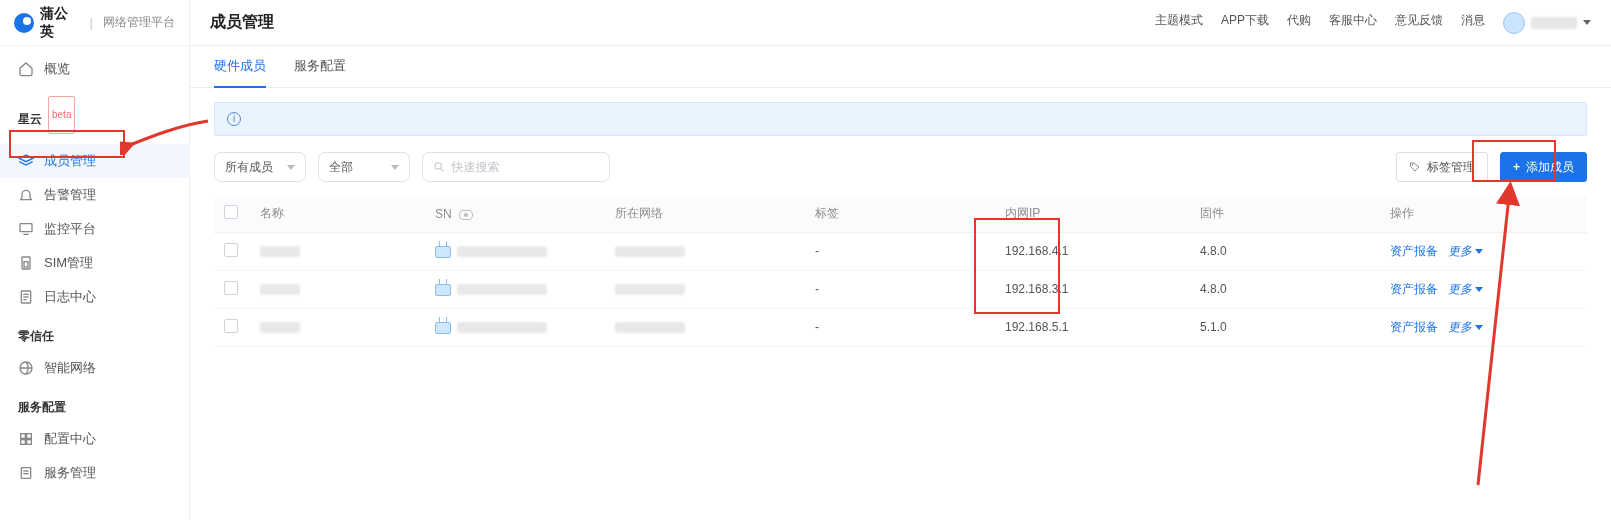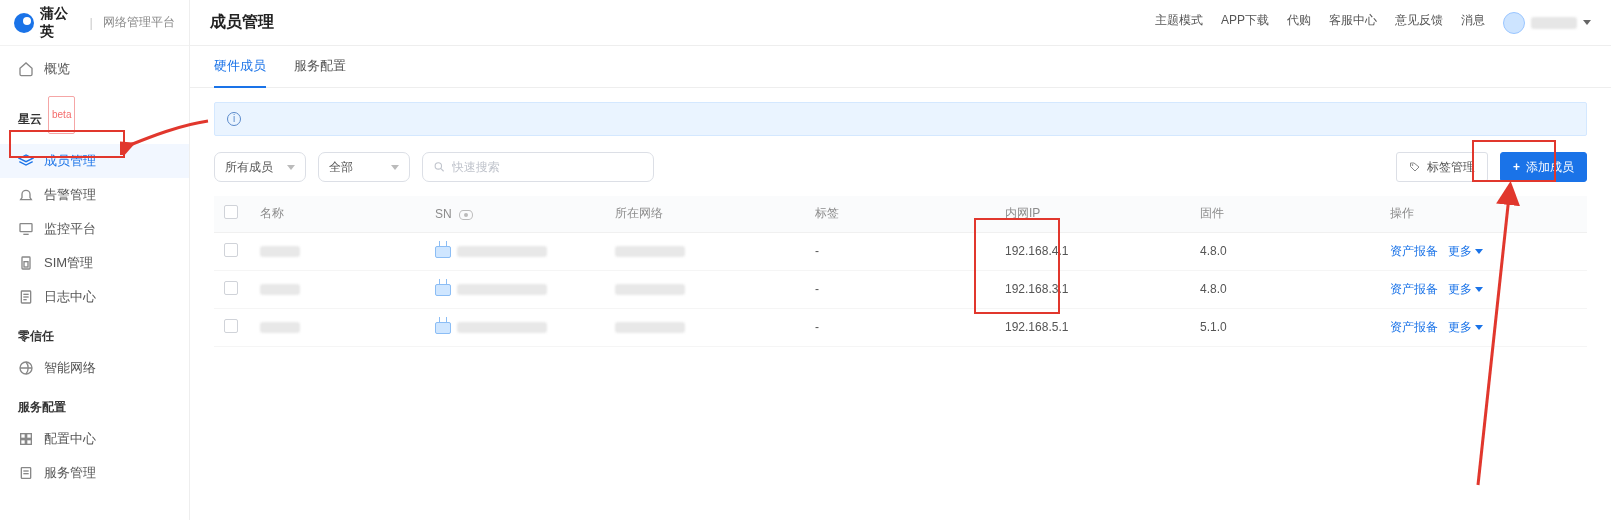--- a/index.html
+++ b/index.html
@@ -195,21 +195,21 @@
     cursor: pointer;
     position: relative;
   }
   .select { min-width: 92px; justify-content: space-between; gap: 10px; }
   .select .sel-caret {
     width: 0; height: 0;
     border-left: 4px solid transparent;
     border-right: 4px solid transparent;
     border-top: 5px solid #bbb;
   }
-  .search-input-wrap { width: 232px; gap: 6px; color: #c0c4cc; cursor: text; }
+  .search-input-wrap { width: 188px; gap: 6px; color: #c0c4cc; cursor: text; }
   .search-input-wrap input {
     border: none; outline: none; font-size: 12px; width: 100%; color: #333;
   }
   .search-input-wrap input::placeholder { color: #c0c4cc; }
 
   .toolbar-spacer { flex: 1; }
   .btn {
     height: 30px;
     border-radius: 3px;
     display: inline-flex;
@@ -285,21 +285,21 @@
     background: #e8e8e8;
     border-radius: 3px;
     filter: blur(1.2px);
     vertical-align: middle;
   }
   .rw-short { width: 40px; height: 11px; }
   .rw-med  { width: 90px; height: 11px; }
   .rw-med2 { width: 70px; height: 11px; }
 
   .link { color: #1a73e8; cursor: pointer; }
-  .more-link { display: inline-flex; align-items: center; gap: 3px; }
+  .more-link { display: inline-flex; align-items: center; gap: 3px; font-style: italic; }
   .more-caret {
     width: 0; height: 0;
     border-left: 4px solid transparent;
     border-right: 4px solid transparent;
     border-top: 5px solid #1a73e8;
   }
 
   
   .col-chk { width: 36px; }
   .col-name { width: 175px; }

